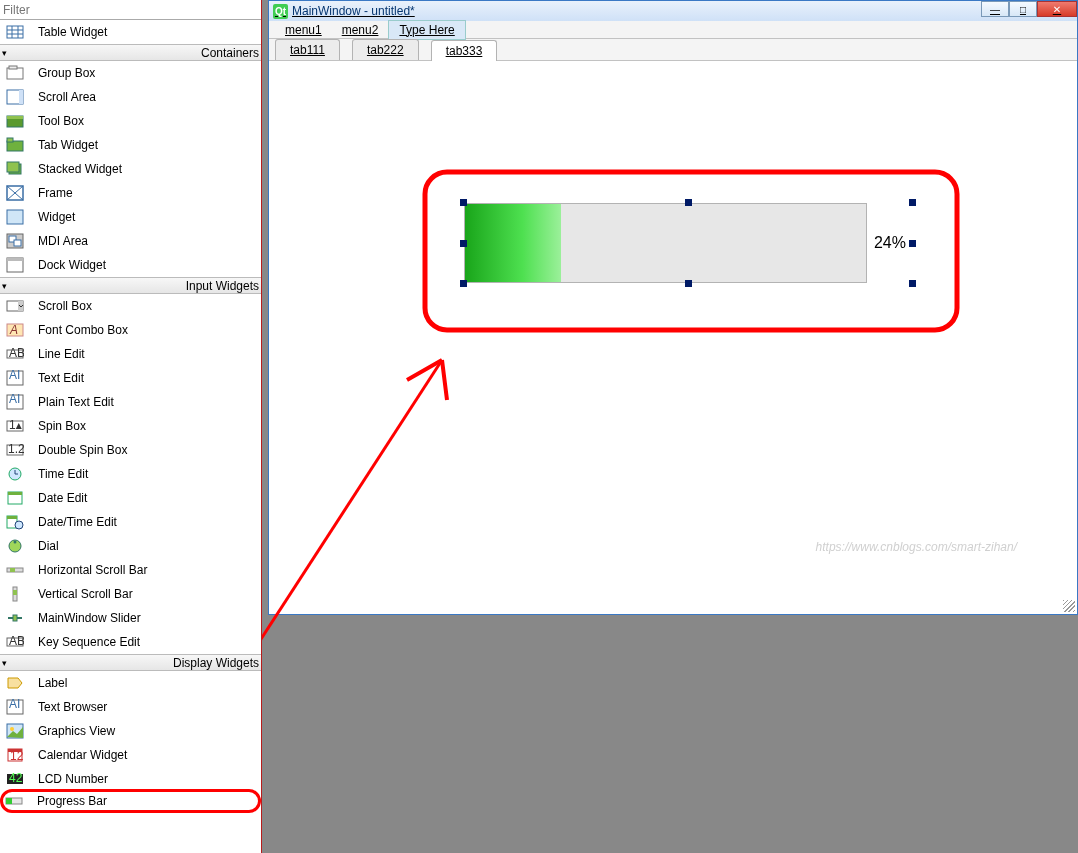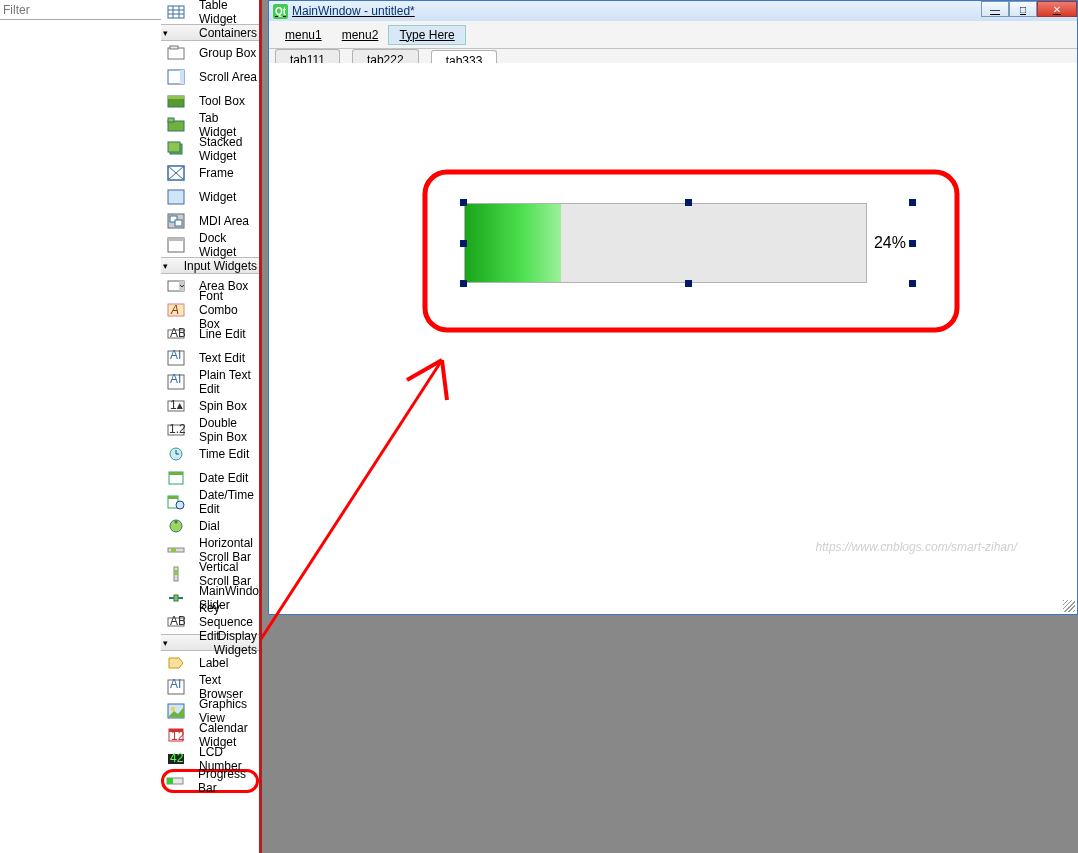--- a/index.html
+++ b/index.html
@@ -1,19 +1,19 @@
 <!DOCTYPE html>
 <html><head>
 <meta charset="utf-8">
 <style>
 * { box-sizing: border-box; margin: 0; padding: 0; font-family: "Segoe UI", Tahoma, sans-serif; font-size: 12px; }
 body { width: 1078px; height: 853px; background: #888; overflow: hidden; display: flex; }
 
 
-.left-panel { width: 262px; height: 100%; background: #fff; display: flex; flex-direction: row; border-right: 3px solid #b91c1c; }
+.left-panel { width: 262px; height: 100%; background: #fff; display: flex; flex-direction: column; border-right: 1px solid #b91c1c; }
 .filter-row { height: 20px; border-bottom: 1px solid #aaa; display:flex; align-items:center; background:#fff;}
 .filter-row input { border:none; width:100%; height:18px; padding:0 3px; font-size:12px; outline:none;}
 .widget-list { flex:1; overflow-y:auto; background:#fff; position:relative;}
 .widget-list::-webkit-scrollbar{width:14px;}
 .widget-list::-webkit-scrollbar-track{background:#ddd;}
 .widget-list::-webkit-scrollbar-thumb{background:#bcbcbc;border:1px solid #999;}
 .cat-header { height:17px; background: linear-gradient(#f7f7f7,#e6e6e6); border-top:1px solid #bbb; border-bottom:1px solid #bbb; display:flex; align-items:center; padding:0 2px; user-select:none;}
 .cat-header .cat-arrow{width:12px; font-size:9px;}
 .cat-header .cat-title{flex:1; text-align:right; font-size:12px;}
 .item { height:24px; display:flex; align-items:center; padding-left:4px; cursor:default;gap:8px;}
@@ -24,21 +24,21 @@
 
 
 .right-area { flex:1; height:100%; background:#888; position:relative; }
 .window-frame{ position:absolute; left:6px; top:0; right:0; height:615px; background:#fff; border:1px solid #3a78c4;text-decoration:underline; }
 .titlebar{ height:20px; background:linear-gradient(#e9f1fb,#cfe1f7); display:flex; align-items:center; padding-left:4px;}
 .titlebar .qt-badge{width:15px;height:15px;background:#41cd52;color:#fff;font-weight:bold;font-size:10px;display:flex;align-items:center;justify-content:center;border-radius:2px;margin-right:4px;}
 .titlebar .title{flex:1;font-size:12px;color:#05356f;}
 .winbtns{display:flex;height:100%;}
 .winbtn{width:28px;height:16px;margin-top:0;border:1px solid #7a99b8;background:linear-gradient(#f5faff,#d7e7f7);display:flex;align-items:center;justify-content:center;font-size:10px;}
 .winbtn.close{background:linear-gradient(#f07b6f,#d73b28);color:#fff;width:40px;border-color:#a33;}
-.menubar{height:28px;display:flex;align-items:center;padding-left:6px;background:#f4f4f4;border-bottom:1px solid #c2c2c2;}
+.menubar{height:18px;display:flex;align-items:center;padding-left:6px;background:#f4f4f4;border-bottom:1px solid #c2c2c2;}
 .menuitem{padding:2px 10px;font-size:12px;}
 .menuitem.typehere{background:#d9e8f7;border:1px solid #9cc;}
 .tabbar{height:22px;display:flex;align-items:flex-end;padding-left:6px;background:#f4f4f4;border-bottom:1px solid #c2c2c2;}
 .tab{padding:3px 14px;border:1px solid #b3b3b3;border-bottom:none;background:#ececec;font-size:12px;margin-right:12px;border-radius:3px 3px 0 0;}
 .tab.active{background:#fff;position:relative;top:1px;}
 .canvas{position:absolute;left:0;right:0;top:62px;bottom:0;background:#fff;background-image:radial-gradient(#c7c7c7 0.5px, transparent 0.5px);background-size:8px 8px;background-position:4px 4px;}
 .watermark{position:absolute;right:60px;bottom:60px;color:#d0d0d0;font-size:12px;font-style:italic;}
 .resize-grip{position:absolute;right:2px;bottom:2px;width:12px;height:12px;background:repeating-linear-gradient(135deg,#999 0 1px, transparent 1px 3px);}
 
 
@@ -165,21 +165,21 @@
         <span class="cat-title">Input Widgets</span>
       </div>
       <div class="item">
         <span class="icon">
           <svg width="18" height="16" viewBox="0 0 18 16">
             <rect x="1" y="3" width="16" height="10" fill="#fff" stroke="#666"></rect>
             <rect x="12" y="3" width="5" height="10" fill="#ccc"></rect>
             <path d="M13 7 l2 2 l2 -2" stroke="#333" fill="none"></path>
           </svg>
         </span>
-        <span class="label">Area Box</span>
+        <span class="label">Scroll Box</span>
       </div>
       <div class="item">
         <span class="icon">
           <svg width="18" height="16" viewBox="0 0 18 16">
             <rect x="1" y="2" width="16" height="12" fill="#ffe6b3" stroke="#c88"></rect>
             <text x="4" y="12" font-size="10" fill="#833" font-style="italic">A</text>
           </svg>
         </span>
         <span class="label">Font Combo Box</span>
       </div>

